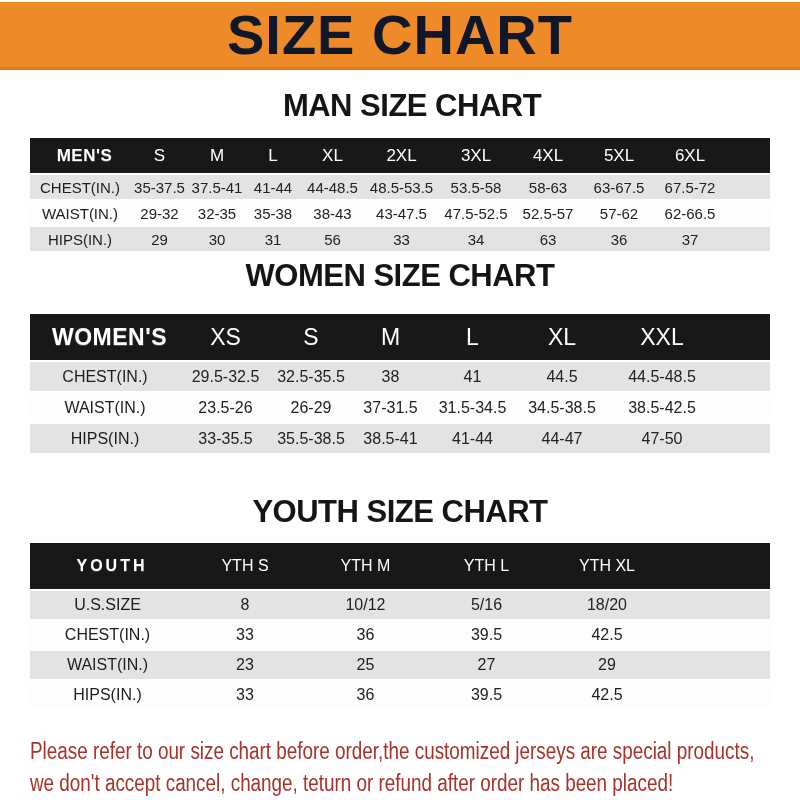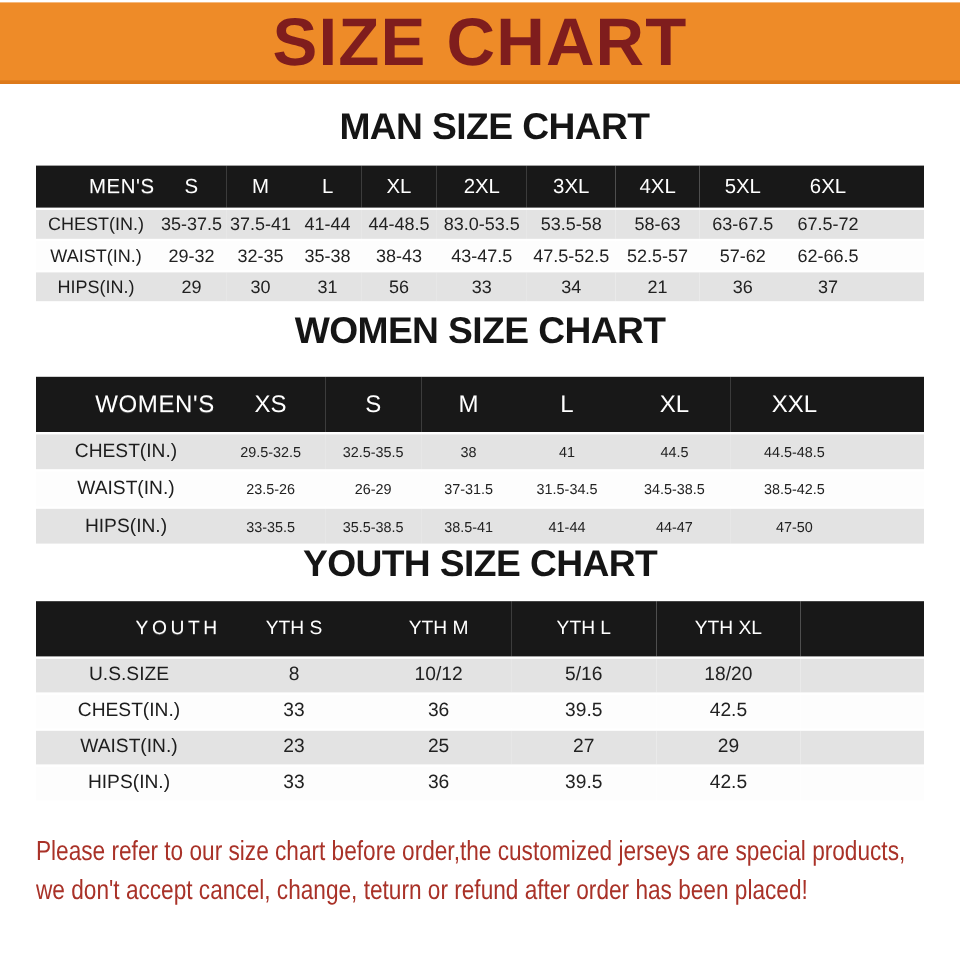--- a/index.html
+++ b/index.html
@@ -11,72 +11,72 @@
   }
   .banner {
     margin-top: 2px;
     height: 68px;
     background: var(--banner-bg, #ee8b28);
     border-bottom: 3px solid #dd7a1b;
     display: flex; align-items: center; justify-content: center;
     box-sizing: border-box;
   }
   .banner-title {
-    font-size: 56px; font-weight: bold; color: #7f1d1d;
+    font-size: 56px; font-weight: bold; color: #0f172a;
     letter-spacing: 1px; line-height: 1;
   }
   .section-heading {
     height: 30px; line-height: 30px;
     text-align: center;
     font-size: 31px; font-weight: bold; color: #151515;
     letter-spacing: -0.5px;
   }
   #heading-man   { margin-top: 21px; margin-left: 24px; }
   #heading-women { margin-top: 8px; }
-  #heading-youth { }
+  #heading-youth { margin-top: 42px; }
 
   table {
     width: 740px;
     margin: 0 auto;
     border-collapse: separate;
     border-spacing: 0 2px;
     table-layout: fixed;
   }
   #table-men   { margin-top: 15px; }
   #table-women { margin-top: 21px; }
   #table-youth { margin-top: 14px; }
 
   thead th {
     background: var(--header-bar, #181818);
     color: #ffffff;
     font-weight: normal;
     text-align: center;
     vertical-align: middle;
   }
   th.group-label {
-    text-align: right;
+    text-align: center;
     padding-left: 10px;
-    font-weight: normal;
+    font-weight: bold;
     font-size: 25px;
     letter-spacing: 0.5px;
     text-shadow: 0 1px 0 #4a4a4a;
   }
   .youth th.group-label { letter-spacing: 3px; }
 
   .men   thead th { height: 33px; font-size: 17px; }
-  .women thead th { height: 44px; font-size: 20px; }
+  .women thead th { height: 44px; font-size: 23px; }
   .youth thead th { height: 44px; font-size: 16px; }
 
   tbody td {
     text-align: center;
     vertical-align: middle;
     color: #222222;
   }
   .men   tbody td { height: 22px; font-size: 15px; }
-  .women tbody td { height: 27px; font-size: 12px; }
+  .women tbody td { height: 27px; font-size: 16px; }
   .youth tbody td { height: 26px; font-size: 16px; }
 
   tbody tr:nth-child(odd)  td { background: var(--row-alt, #e3e3e3); }
   tbody tr:nth-child(even) td { background: #fdfdfd; }
 
   td.row-label { font-size: 15px; color: #1d1d1d; }
   .women td.row-label, .youth td.row-label { font-size: 16px; }
 
   .footer {
     margin-top: 24px;
@@ -130,21 +130,21 @@
         <th></th>
     </tr>
   </thead>
   <tbody>
       <tr>
         <td class="row-label">CHEST(IN.)</td>
         <td>35-37.5</td>
         <td>37.5-41</td>
         <td>41-44</td>
         <td>44-48.5</td>
-        <td>83.0-53.5</td>
+        <td>48.5-53.5</td>
         <td>53.5-58</td>
         <td>58-63</td>
         <td>63-67.5</td>
         <td>67.5-72</td>
         <td></td>
       </tr>
       <tr>
         <td class="row-label">WAIST(IN.)</td>
         <td>29-32</td>
         <td>32-35</td>
@@ -158,21 +158,21 @@
         <td></td>
       </tr>
       <tr>
         <td class="row-label">HIPS(IN.)</td>
         <td>29</td>
         <td>30</td>
         <td>31</td>
         <td>56</td>
         <td>33</td>
         <td>34</td>
-        <td>21</td>
+        <td>63</td>
         <td>36</td>
         <td>37</td>
         <td></td>
       </tr>
     </tbody>
 </table>
 
 <div class="section-heading" id="heading-women">WOMEN SIZE CHART</div>
 
 <table class="women" id="table-women">

